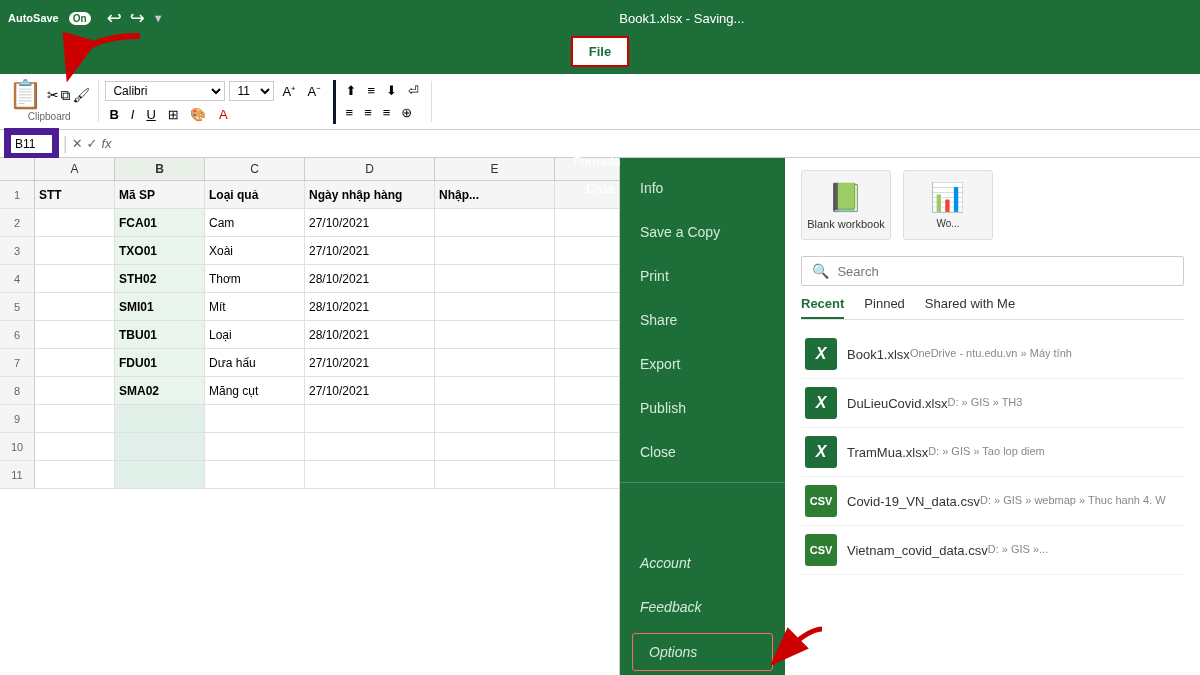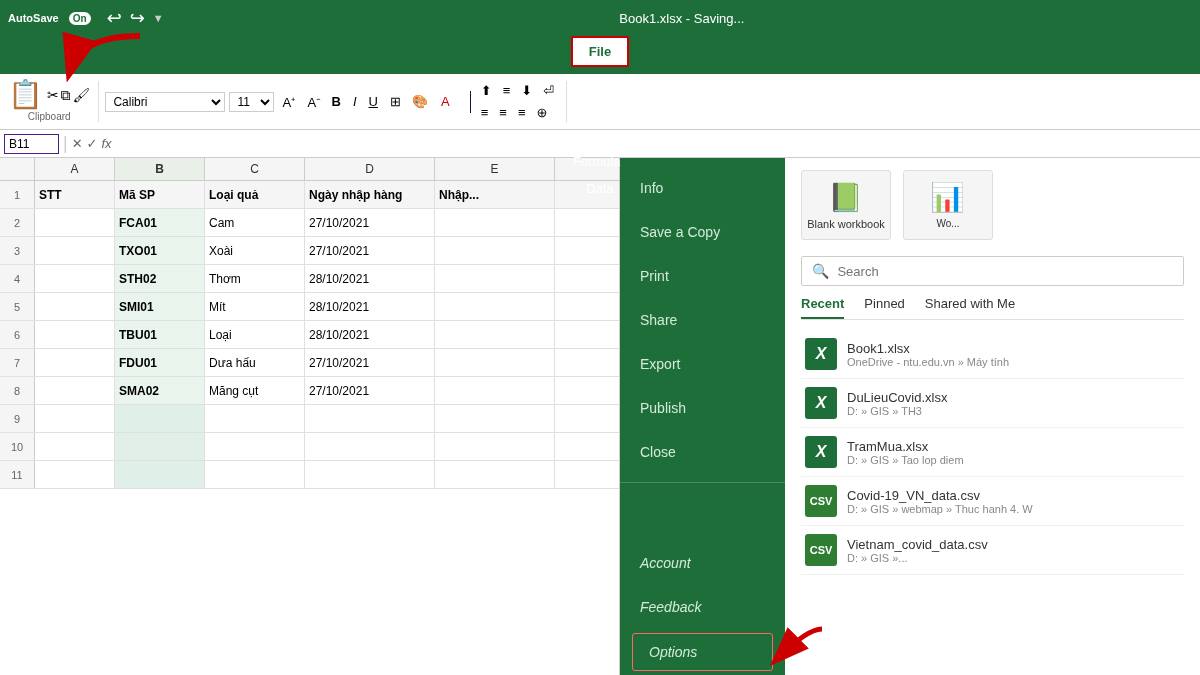--- a/index.html
+++ b/index.html
@@ -89,23 +89,24 @@
       border: none;
       cursor: pointer;
       font-size: 28px;
       line-height: 1;
     }
     .small-btns { display: flex; gap: 2px; }
     .small-btn { background: none; border: none; cursor: pointer; font-size: 14px; }
     .section-label { font-size: 10px; color: #666; }
     .font-section {
       display: flex;
+      flex-direction: column;
       gap: 3px;
-      border-right: 1px solid #0f172a;
-      padding-right: 16px;
+      border-right: 3px solid #0f172a;
+      padding-right: 8px;
     }
     .font-row1, .font-row2 { display: flex; align-items: center; gap: 4px; }
     .font-dropdown {
       border: 1px solid #ccc;
       font-size: 12px;
       padding: 1px 3px;
       width: 120px;
       background: #fff;
     }
     .size-dropdown {
@@ -123,21 +124,21 @@
     .formula-bar {
       height: 28px;
       background: #fff;
       border-bottom: 1px solid #ccc;
       display: flex;
       align-items: center;
       padding: 0 4px;
       gap: 4px;
       font-size: 12px;
     }
-    .cell-ref { width: 55px; border: 1px solid #4c1d95; padding: 2px 4px; font-size: 12px; }
+    .cell-ref { width: 55px; border: 7px solid #4c1d95; padding: 2px 4px; font-size: 12px; }
     .formula-icons { display: flex; gap: 4px; color: #666; font-size: 13px; }
     .formula-input { flex: 1; border: none; outline: none; font-size: 12px; padding: 2px 4px; }
 
     
     .main-content { display: flex; flex: 1; overflow: hidden; }
 
     
     .spreadsheet-area {
       flex: 0 0 620px;
       display: flex;
@@ -326,21 +327,21 @@
       background: #2e7d32;
       border-radius: 3px;
       display: flex;
       align-items: center;
       justify-content: center;
       color: #fff;
       font-size: 11px;
       font-weight: 700;
       flex-shrink: 0;
     }
-    .file-info { display: flex; flex-direction: column; }
+    .file-info { display: flex; }
     .file-name { font-size: 13px; font-weight: 500; color: #333; }
     .file-path { font-size: 11px; color: #888; }
   </style>
 </head>
 <body>
 
 <div class="top-bar">
   <span class="autosave-label">AutoSave</span>
   <span class="toggle-pill">On</span>
   <span style="margin-left:8px;font-size:18px;">↩</span>

